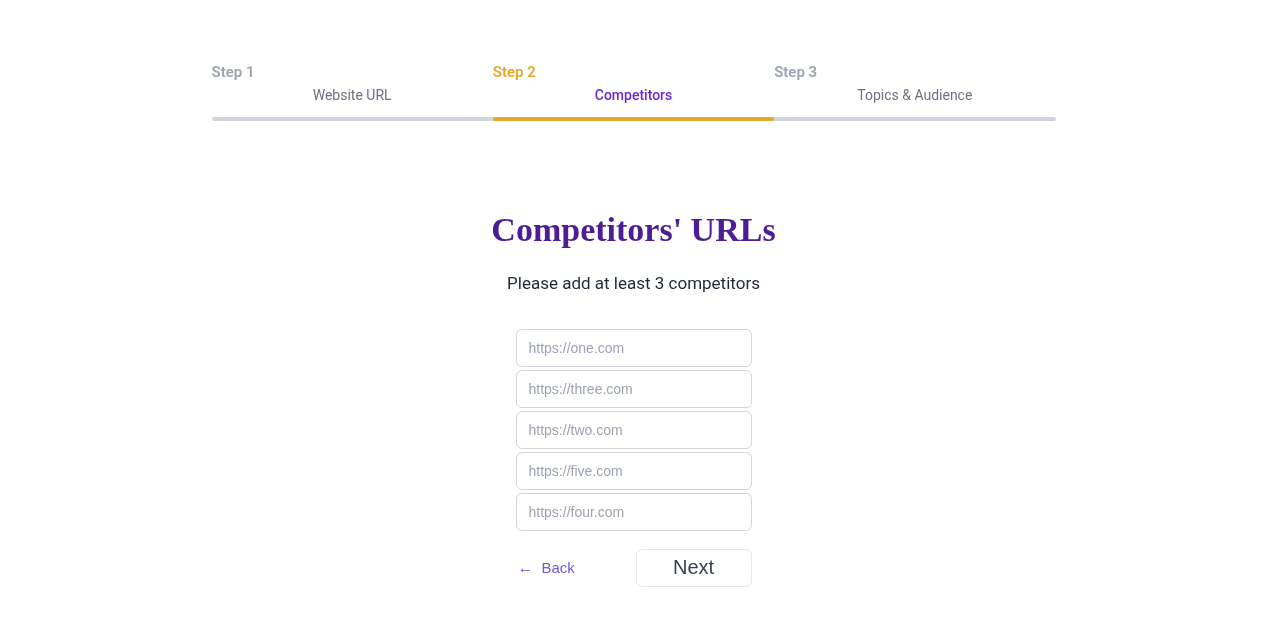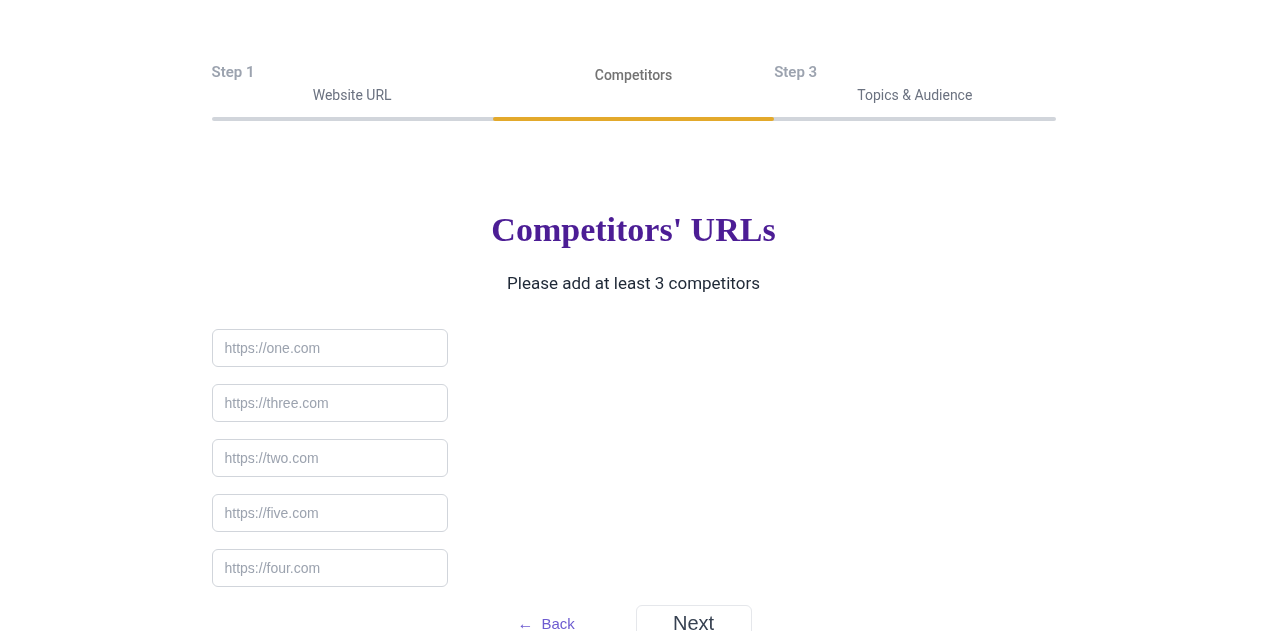--- a/index.html
+++ b/index.html
@@ -36,21 +36,21 @@
     .step-subtitle {
       font-size: 14px;
       color: #6b7280;
       margin-top: 4px;
       text-align: center;
     }
     .step.active .step-title {
       color: #e3a92b;
     }
     .step.active .step-subtitle {
-      color: #737373;
+      color: #6d28d9;
       font-weight: 500;
     }
     .progress-bar {
       width: 844px;
       height: 4px;
       background: #d1d5db;
       margin-top: 14px;
       position: relative;
       border-radius: 2px;
     }
@@ -75,22 +75,22 @@
     .page-subtitle {
       font-size: 17px;
       color: #1f2937;
       margin-top: 24px;
       text-align: center;
     }
     .inputs {
       margin-top: 36px;
       display: flex;
       flex-direction: column;
-      align-items: flex-start;
-      gap: 17px;
+      align-items: center;
+      gap: 3px;
     }
     .url-input {
       width: 236px;
       height: 38px;
       border: 1px solid #d1d5db;
       border-radius: 6px;
       padding: 0 12px;
       font-size: 14px;
       color: #374151;
       outline: none;
@@ -135,20 +135,21 @@
 </head>
 <body>
 
 <div class="container">
   <div class="stepper">
     <div class="step">
       <div class="step-title">Step 1</div>
       <div class="step-subtitle">Website URL</div>
     </div>
     <div class="step active">
+      <div class="step-title">Step 2</div>
       <div class="step-subtitle">Competitors</div>
     </div>
     <div class="step">
       <div class="step-title">Step 3</div>
       <div class="step-subtitle">Topics &amp; Audience</div>
     </div>
   </div>
   <div class="progress-bar">
     <div class="progress-fill"></div>
   </div>

